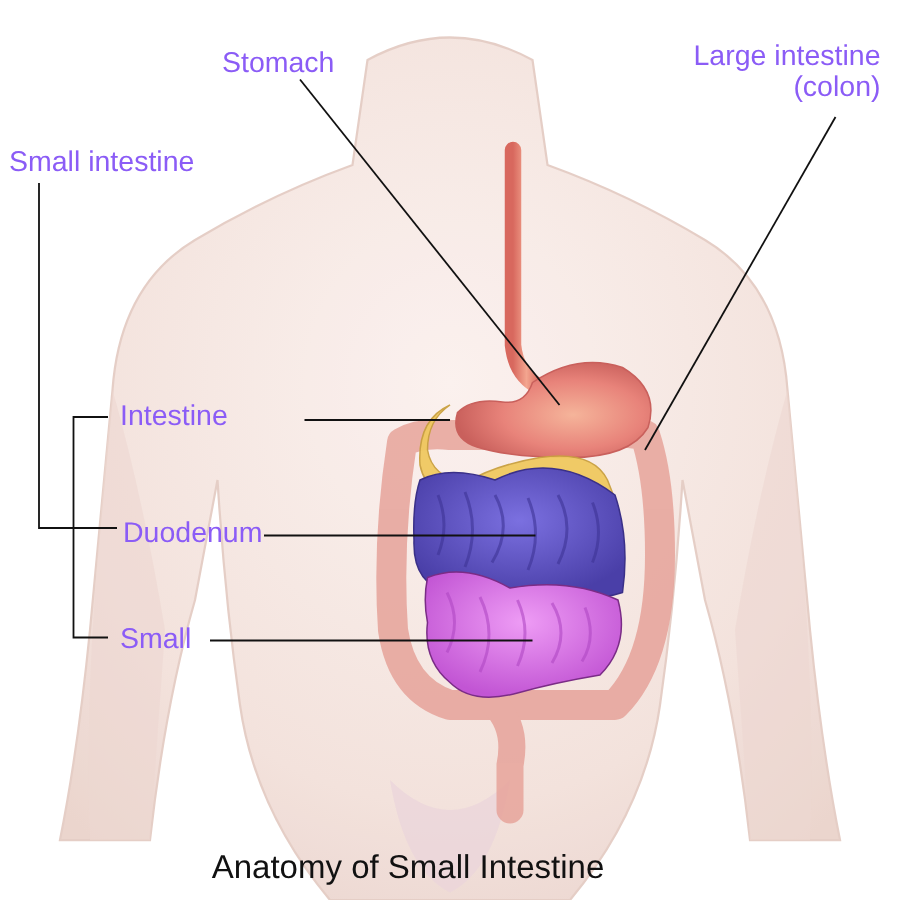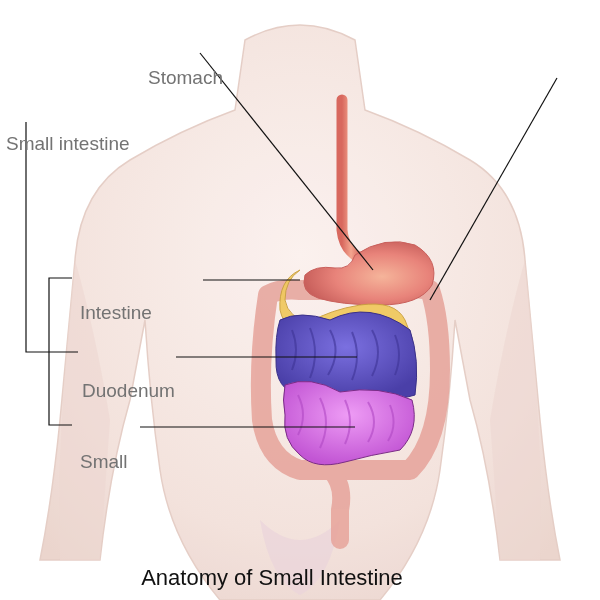--- a/index.html
+++ b/index.html
@@ -1,19 +1,19 @@
 <!DOCTYPE html>
 <html><head>
   <meta charset="utf-8">
   <style>
     html, body { margin: 0; padding: 0; background: #ffffff; }
     body { width: 600px; height: 600px; position: relative; overflow: hidden;
            font-family: "Liberation Sans", sans-serif; }
     .stage { position: absolute; left: 0; top: 0; width: 600px; height: 600px; }
-    .label { position: absolute; color: #737373; font-size: 19px; line-height: 1; white-space: nowrap; margin-top: 35px; }
+    .label { position: absolute; color: #8b5cf6; font-size: 19px; line-height: 1; white-space: nowrap; }
     .label.right { text-align: right; }
     .title { position: absolute; left: 0; width: 544px; top: 565px; text-align: center;
              font-size: 22px; color: #111; }
     svg { position: absolute; left: 0; top: 0; }
   </style>
 </head>
 <body>
 
 <div class="stage">
 
@@ -91,20 +91,24 @@
 
       <polyline points="72,278 49,278 49,425 72,425"></polyline>
       <line x1="203" y1="280" x2="300" y2="280"></line>
       <line x1="176" y1="357" x2="357" y2="357"></line>
       <line x1="140" y1="427" x2="355" y2="427"></line>
     </g>
   </svg>
 
   <div class="label" style="left:148px; top:33px;">Stomach</div>
 
+  <div class="label right" style="right:13px; top:28px;">
+    <div>Large intestine</div>
+    <div style="margin-top:2px;">(colon)</div>
+  </div>
 
   <div class="label" style="left:6px; top:99px;text-align:right;">Small intestine</div>
 
   <div class="label" style="left:80px; top:268px;">Intestine</div>
   <div class="label" style="left:82px; top:346px;">Duodenum</div>
   <div class="label" style="left:80px; top:417px;">Small</div>
 
   <div class="title">Anatomy of Small Intestine</div>
 </div>
 

